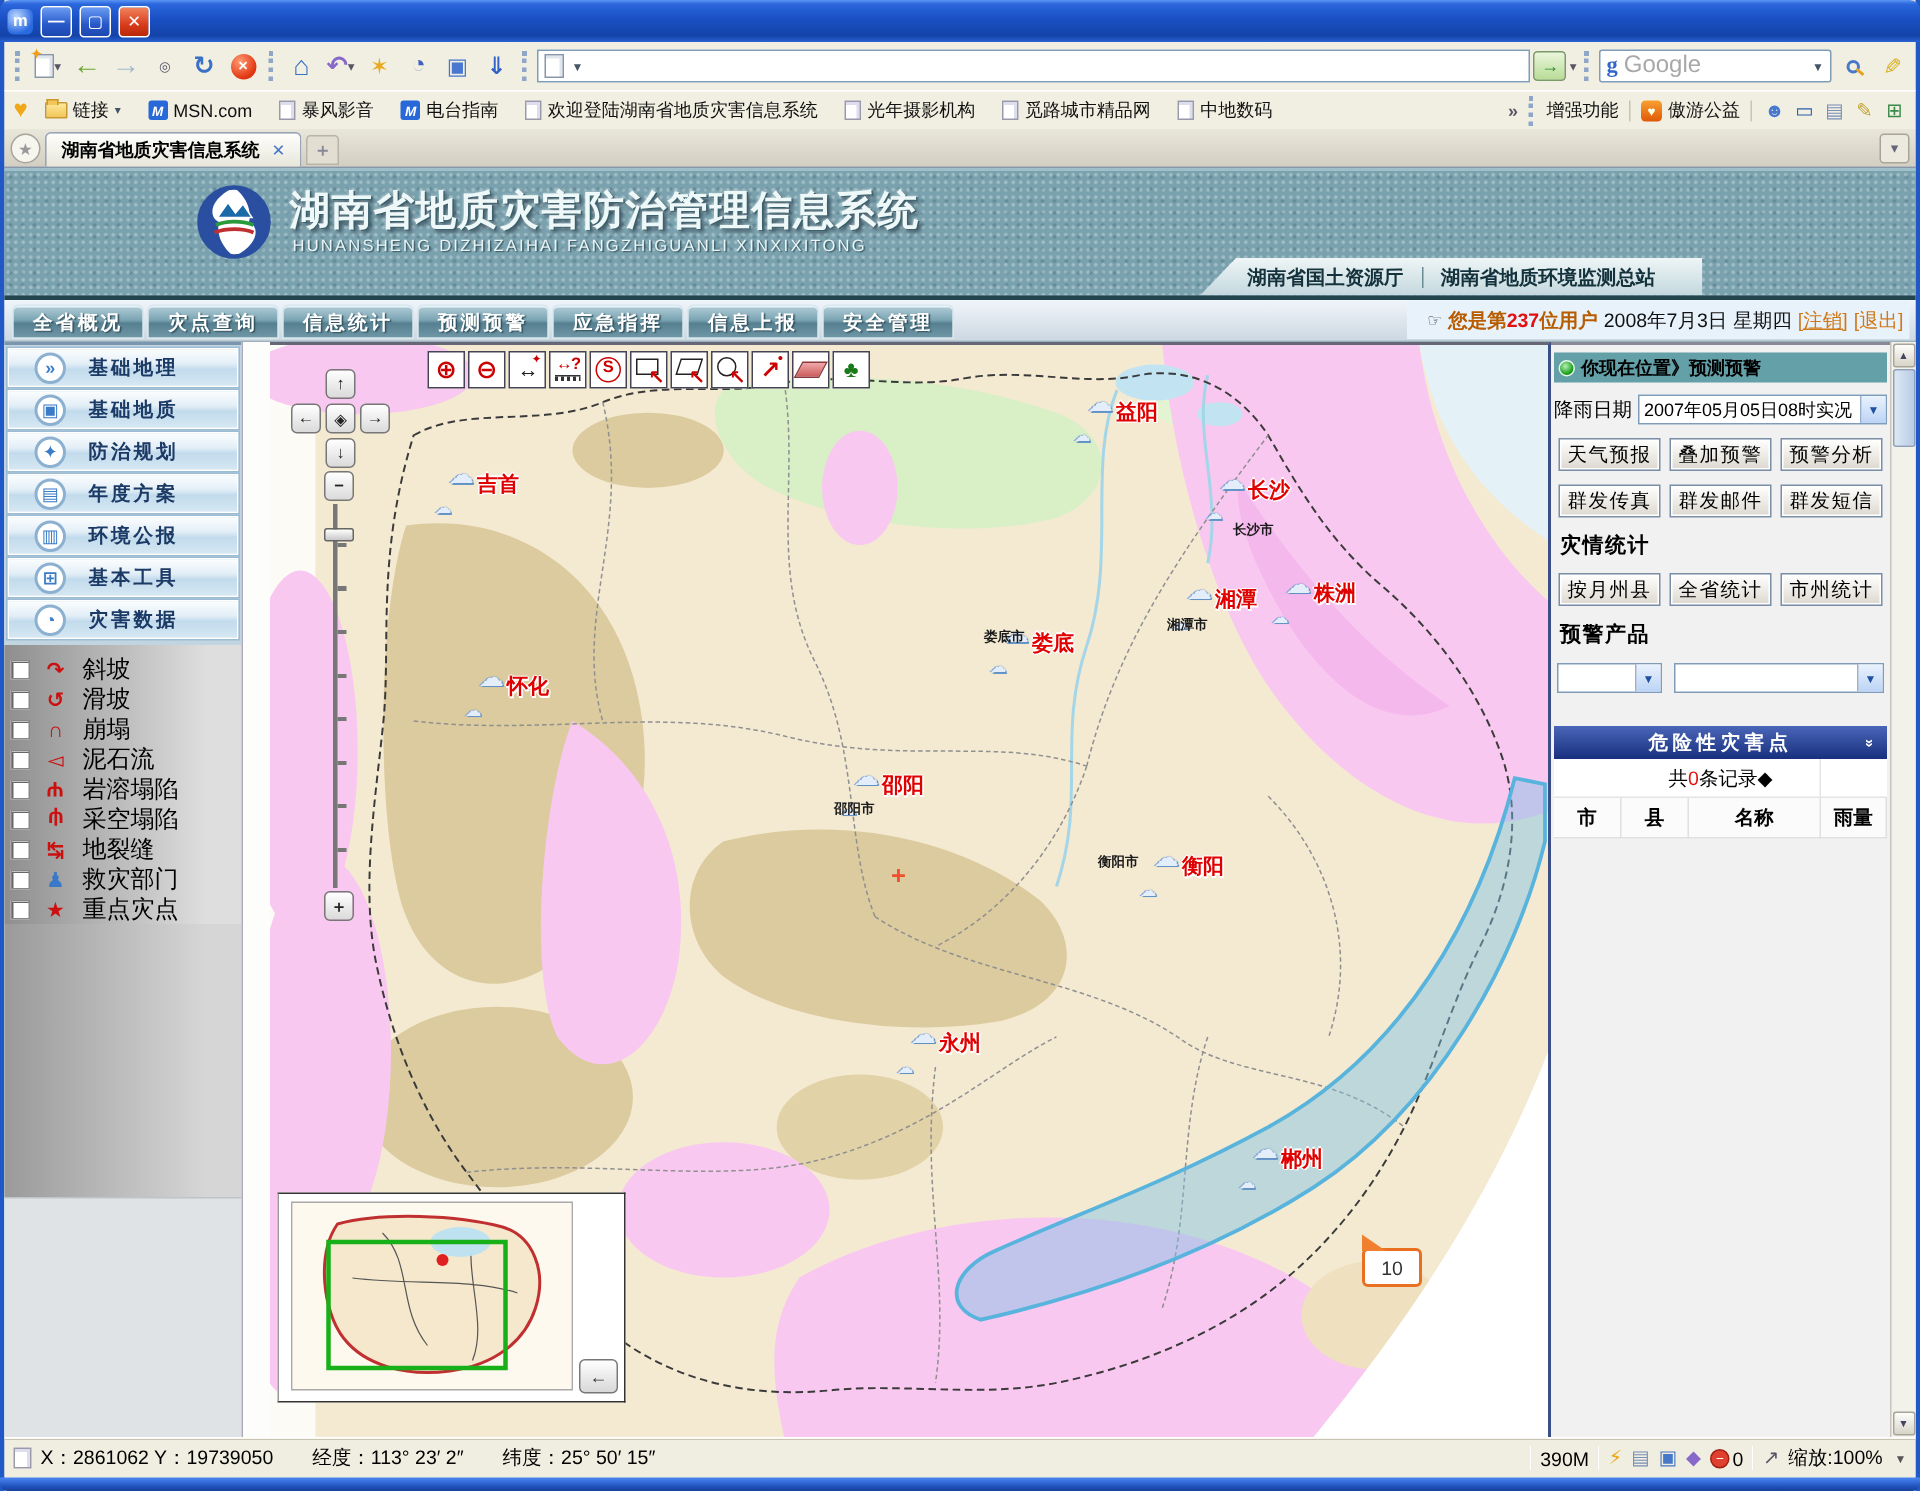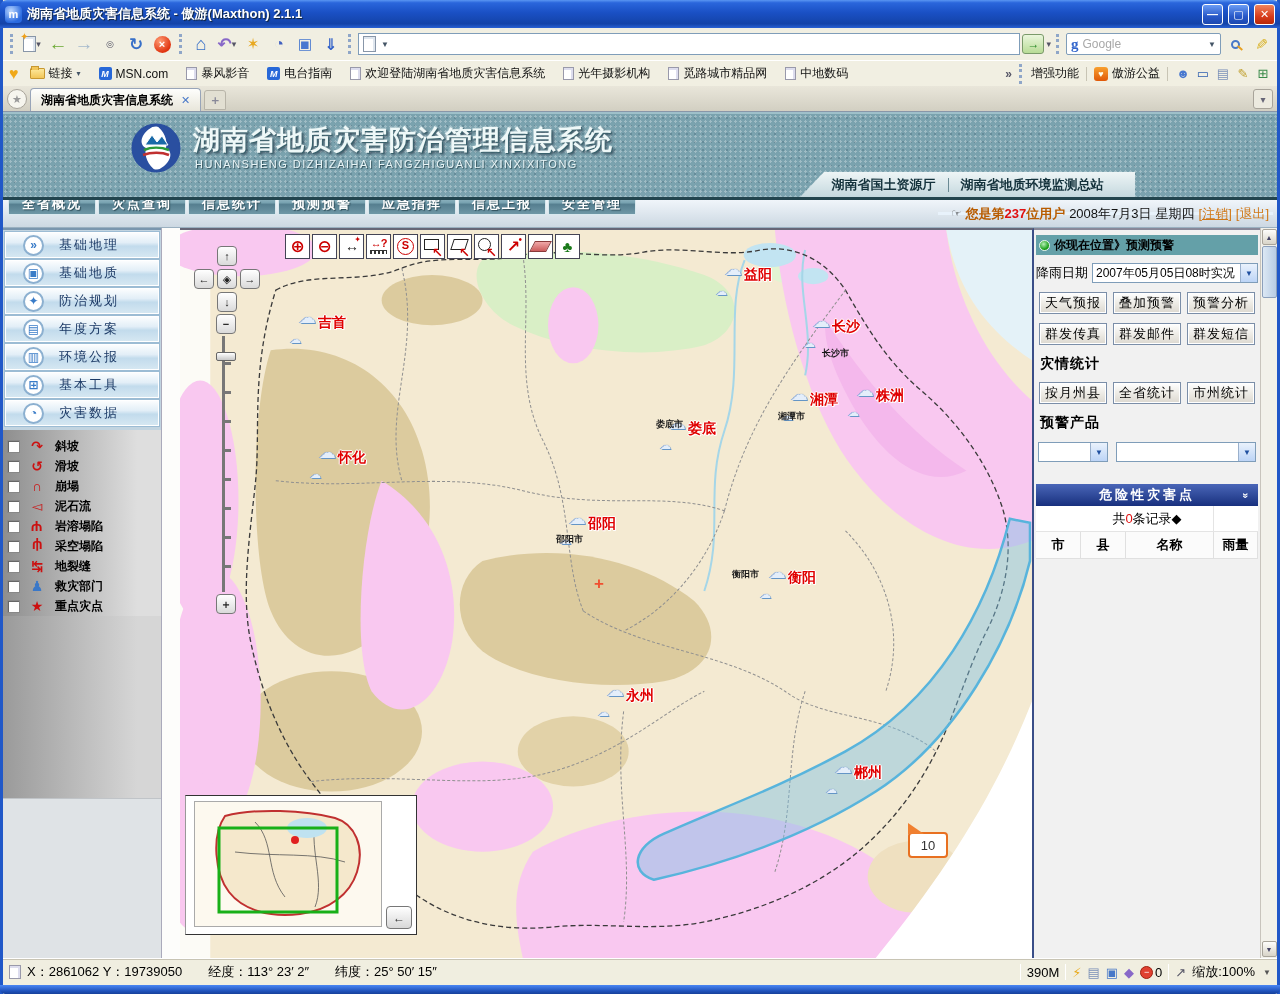--- a/index.html
+++ b/index.html
@@ -36,21 +36,21 @@
   .stopico { width:17px;height:17px;border-radius:50%;background:radial-gradient(circle at 35% 30%,#ff9c74,#e03410 70%);color:#fff;
     font-size:11px;font-weight:bold;display:flex;align-items:center;justify-content:center; }
   .pgico { width:13px;height:16px;background:#fff;border:1px solid #8896a8;box-shadow:inset -2px 2px 0 #dfe6ee;position:relative; }
   .pgico.star::after { content:"✦";position:absolute;top:-6px;left:-4px;color:#f0a018;font-size:10px; }
   .addr { flex:1; height:22px; background:#fff; border:1px solid #7f9db9; display:flex; align-items:center; padding:0 4px; gap:5px; }
   .addr .url { flex:1; font-size:12px; color:#000; white-space:nowrap; overflow:hidden; }
   .gobtn { width:22px;height:20px;border:1px solid #7a9a6a;border-radius:3px;background:linear-gradient(#eaf6dc,#b8dc96);
     color:#2a8a2a;font-weight:bold;display:flex;align-items:center;justify-content:center; }
   .gbox { width:155px; height:22px; background:#fff; border:1px solid #7f9db9; border-radius:2px; display:flex; align-items:center; padding:0 4px; gap:4px; }
   .glogo { color:#3366cc; font-family:"Liberation Serif",serif; font-weight:bold; font-size:15px; }
-  .gph { flex:1; color:#a8a8a8; font-size:12px; }
+  .gph { flex:1; color:#a8a8a8; font-size:16px; }
   .magico { width:9px;height:9px;border:2px solid #4878c8;border-radius:50%;position:relative; }
   .magico::after { content:"";position:absolute;width:6px;height:2px;background:#e8a020;right:-5px;bottom:-2px;transform:rotate(40deg); }
   .hlico { color:#d8b020; font-size:15px; transform:rotate(90deg); }
 
   
   .linksbar { height:26px; flex:none; background:#f1efe2; border-top:1px solid #fff; display:flex; align-items:center; padding:0 6px; gap:4px; font-size:12px; color:#111; }
   .heart { color:#f0a818; font-size:16px; }
   .folder { width:15px;height:11px;background:linear-gradient(#fde89a,#f2c658);border:1px solid #c89830;border-radius:1px;position:relative; }
   .folder::before { content:"";position:absolute;top:-3px;left:0;width:6px;height:3px;background:#f2c658;border:1px solid #c89830;border-bottom:none; }
   .lk { display:flex; align-items:center; gap:4px; padding:0 7px; white-space:nowrap; }
@@ -83,55 +83,55 @@
   .logo { position:absolute; left:128px; top:9px; }
   .b-title { position:absolute; left:190px; top:8px; font-size:27px; font-weight:bold; letter-spacing:1px; color:#eef8f8;
     text-shadow:1px 1px 0 #39616c, 2px 2px 3px rgba(0,0,20,.55), 0 0 2px #cfe4e8; white-space:nowrap; }
   .b-sub { position:absolute; left:192px; top:44px; font-size:11px; letter-spacing:1.5px; color:#e8f4f6; text-shadow:1px 1px 1px #2c4c56; }
   .b-tab { position:absolute; right:142px; bottom:0; width:335px; height:25px; background:linear-gradient(#eef5f6,#c4d8de);
     clip-path:polygon(24px 0,100% 0,100% 100%,0 100%); display:flex; align-items:center; justify-content:center; gap:12px;
     font-size:13px; color:#14323c; font-weight:bold; }
   .b-tab .vbar { width:1px; height:14px; background:#6a8a94; }
 
   
-  .navbar { height:28px; flex:none; background:linear-gradient(#f0f5fa,#ccd8e2); border-bottom:1px solid #9ab0c0; display:flex; align-items:flex-end; padding:12px 4px; }
+  .navbar { height:28px; flex:none; background:linear-gradient(#f0f5fa,#ccd8e2); border-bottom:1px solid #9ab0c0; display:flex; align-items:flex-end; padding:1px 4px; }
   .ntab { height:23px; margin:0 1px; padding:0 13px; border-radius:4px 4px 0 0; border:1px solid #d8e8ee;
     background:linear-gradient(#b2cdd8,#7aa4b2 45%,#567f90 55%,#6f97a6); color:#fff; font-weight:bold; font-size:13px;
     letter-spacing:2px; display:flex; align-items:center; text-shadow:1px 1px 1px #2c4c58; box-shadow:inset 0 1px 0 #e8f4f8; }
   .nav-right { margin-left:auto; display:flex; align-items:center; gap:4px; height:100%; padding-right:4px; font-size:13px; background:#e8f2fb; padding-left:14px; }
   .hand { font-size:11px; color:#333; }
   .visitor { color:#b85c00; font-weight:bold; }
   .visitor .num { color:#e01010; }
   .navdate { color:#111; }
   .navlink { color:#d07818; } .navlink.u { text-decoration:underline; }
 
   
   .main { flex:1; display:flex; min-height:0; background:#fff; }
 
   
   .sidebar { width:158px; flex:none; background:#b6c8d6; display:flex; flex-direction:column; border-top:2px solid #7a96ae; }
   .sections { padding:2px; background:#c2d4e0; }
   .sec { height:26px; margin-bottom:2px; display:flex; align-items:center; border:1px solid #fff; outline:1px solid #9cbcd4;
     background:linear-gradient(#fbfdfe,#e2eef7 40%,#c2dbec 55%,#d5e7f2); }
   .sec-ic { width:21px; height:21px; margin-left:17px; border-radius:50%; background:#fff; border:2px solid #8cb0d0;
     color:#3a7cc8; display:flex; align-items:center; justify-content:center; font-size:12px; font-weight:bold; }
-  .sec-lb { margin-left:15px; font-size:13px; font-weight:normal; color:#1c3a66; letter-spacing:2px; }
+  .sec-lb { margin-left:15px; font-size:13px; font-weight:bold; color:#1c3a66; letter-spacing:2px; }
   .rot90 { display:inline-block; transform:rotate(90deg); }
   .layers { background:linear-gradient(90deg,#8e8e8e,#dedede 85%); padding-top:6px; }
   .layer { height:20px; display:flex; align-items:center; }
   .cb { width:13px; height:13px; margin-left:4px; background:#fff; border:1px solid #888; box-shadow:inset 1px 1px 0 #666; }
   .lyr-ic { width:22px; margin-left:6px; text-align:center; color:#cc1010; font-weight:bold; font-size:14px; }
   .lyr-ic[data-ic="slope"]::before{content:"↷";} .lyr-ic[data-ic="landslide"]::before{content:"↺";}
   .lyr-ic[data-ic="collapse"]::before{content:"∩";} .lyr-ic[data-ic="debris"]::before{content:"◅";}
   .lyr-ic[data-ic="karst"]::before{content:"Ψ";display:inline-block;transform:rotate(180deg);}
   .lyr-ic[data-ic="mined"]::before{content:"ψ";display:inline-block;transform:rotate(180deg);}
   .lyr-ic[data-ic="fissure"]::before{content:"↹";}
   .lyr-ic[data-ic="rescue"]::before{content:"♟";color:#3a78c8;}
   .lyr-ic[data-ic="keypoint"]::before{content:"★";}
-  .lyr-lb { margin-left:7px; font-size:12px; color:#000;font-weight:bold; }
+  .lyr-lb { margin-left:7px; font-size:16px; color:#000; }
   .side-fill { flex:1; background:linear-gradient(90deg,#9a9a9a,#d6d6d6 85%); }
   .side-foot { height:160px; background:#dfe3e6; border-top:1px solid #c0c4c8; }
 
   .gutter { width:19px; flex:none; background:#fdfdfb; border-left:1px solid #aab; }
 
   
   .map { flex:1; position:relative; overflow:hidden; border-right:2px solid #3a4e88; border-top:2px solid #667; background:#f4ead2; }
   .map svg.base { position:absolute; inset:0; width:100%; height:100%; }
   .map-tools { position:absolute; left:105px; top:4px; display:flex; gap:2px; }
   .tool { width:25px; height:25px; background:#fff; border:1px solid #445; position:relative; display:flex; align-items:center; justify-content:center; }
@@ -227,21 +227,20 @@
 
   .bottomedge { height:9px; flex:none; margin:0 -3px; background:linear-gradient(180deg,#4a86f4,#1e50b8 70%,#16409a); border-radius:0 0 5px 5px; }
 </style>
 </head>
 <body>
 
 <div class="window">
 
   <div class="titlebar">
     <span class="app-ico">m</span>
-    <span class="titletext">湖南省地质灾害信息系统 - 傲游(Maxthon) 2.1.1</span>
     <span class="winbtn">—</span>
     <span class="winbtn">▢</span>
     <span class="winbtn close">✕</span>
   </div>
 
 
   <div class="toolbar">
     <span class="grip"></span>
     <span class="tbtn">
         <span class="pgico star"></span>

